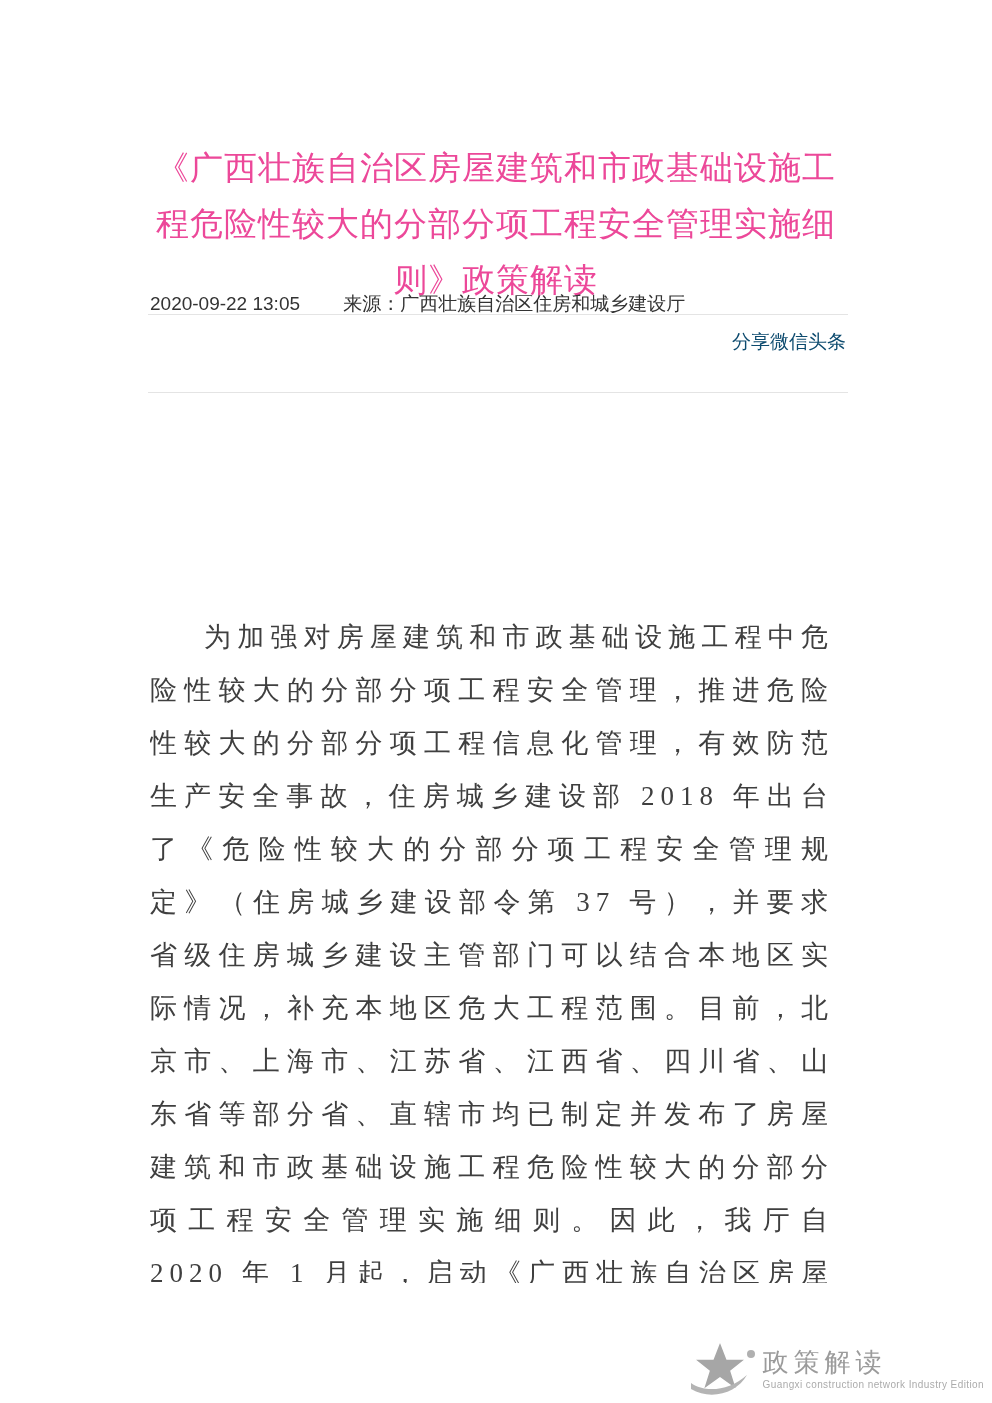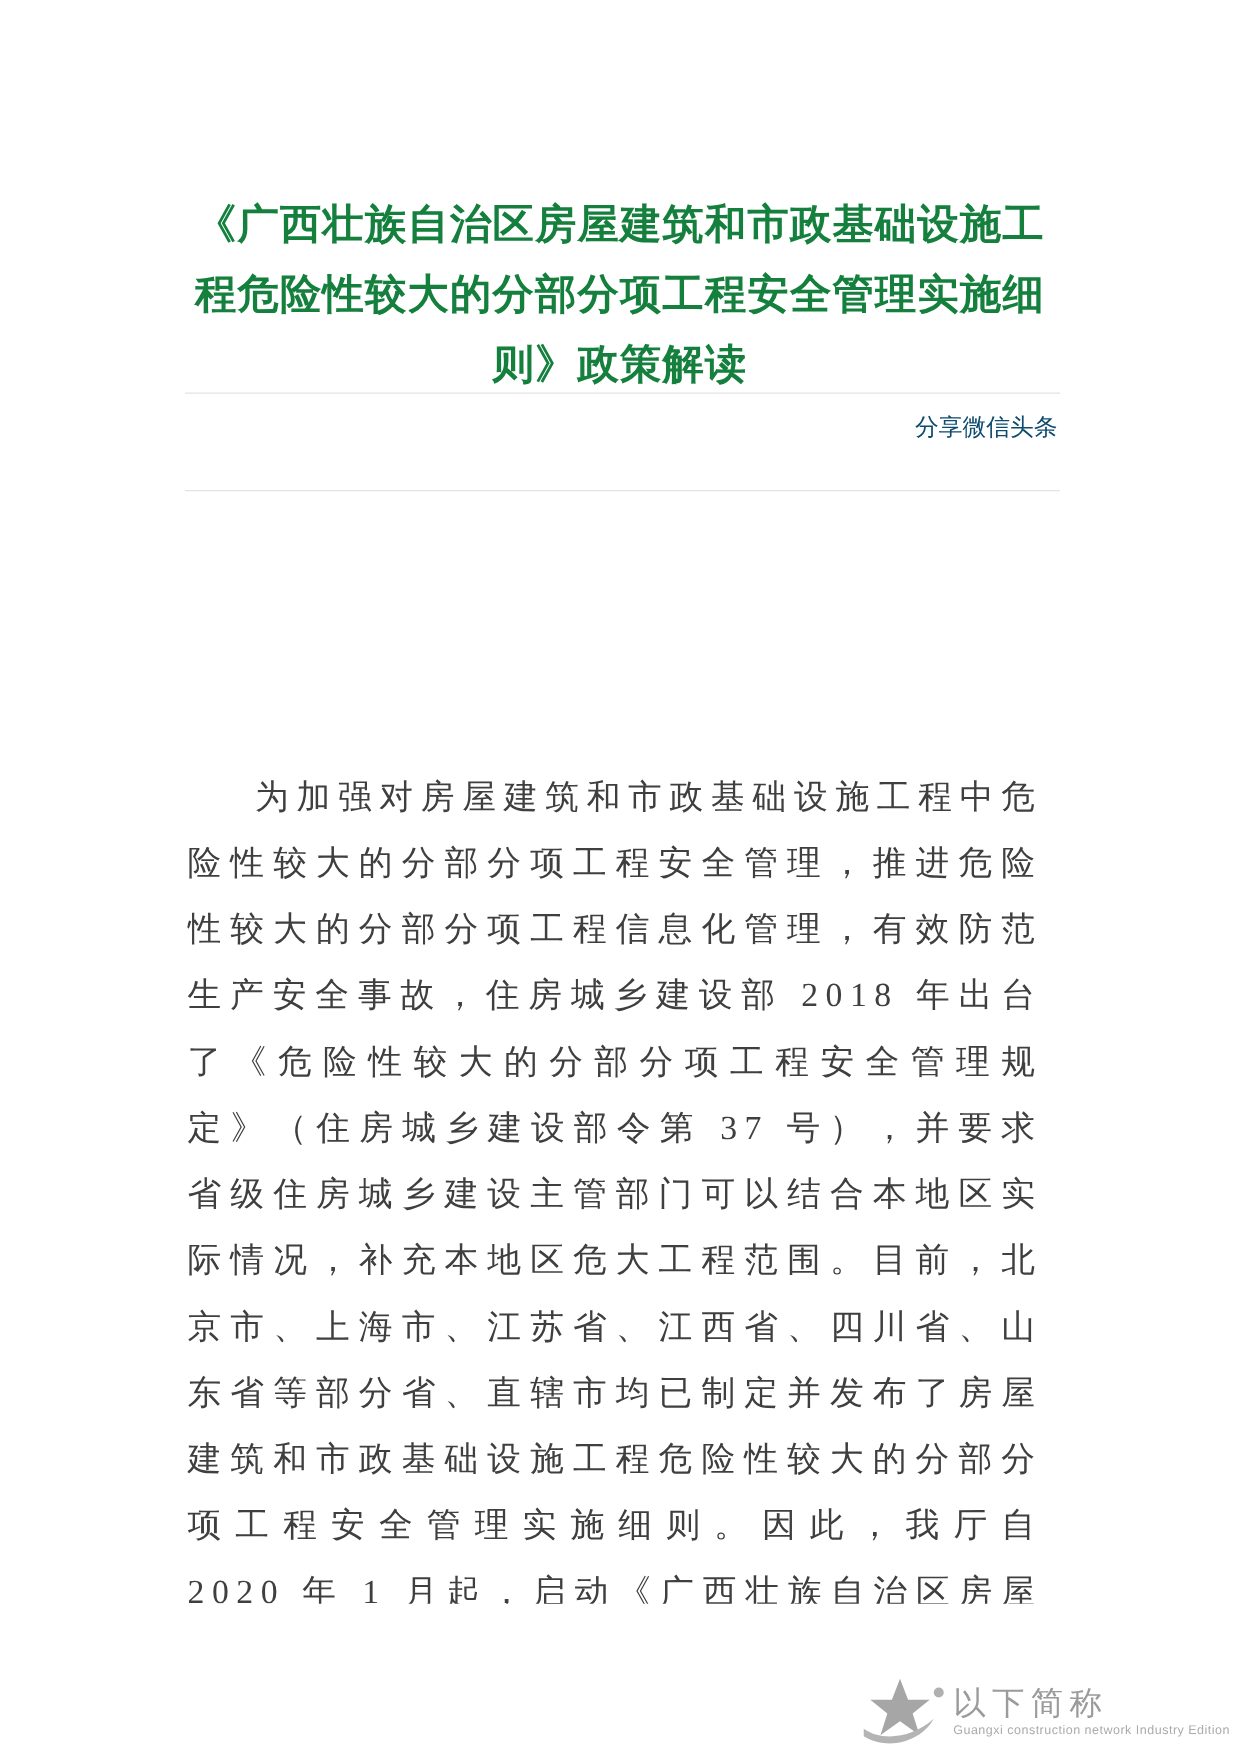--- a/index.html
+++ b/index.html
@@ -12,29 +12,29 @@
     font-family: "Liberation Sans", "DejaVu Sans", sans-serif;
   }
   .page {
     position: relative;
     width: 992px;
     height: 1403px;
     background: #ffffff;
   }
   .article-title {
     position: absolute;
-    top: 129px;
+    top: 118px;
     left: 140px;
     width: 712px;
     text-align: center;
-    font-weight: bold;
+    font-weight: normal;
     font-size: 33px;
     line-height: 56px;
     letter-spacing: 1px;
-    color: #15803d;
+    color: #ec4899;
     font-family: "Liberation Sans", "DejaVu Sans", sans-serif;
   }
   .meta-row {
     position: absolute;
     top: 291px;
     left: 150px;
     width: 698px;
     font-size: 19px;
     color: #333333;
     white-space: nowrap;
@@ -119,38 +119,42 @@
     white-space: nowrap;
   }
 </style>
 </head>
 <body>
 
 <div class="page">
 
   <h1 class="article-title">《广西壮族自治区房屋建筑和市政基础设施工程危险性较大的分部分项工程安全管理实施细则》政策解读</h1>
 
+  <div class="meta-row">
+    <span class="date">2020-09-22 13:05</span>
+    <span class="source">来源：广西壮族自治区住房和城乡建设厅</span>
+  </div>
 
   <div class="divider divider-1"></div>
 
   <div class="share-row">
     <span class="static">分享</span><span>微信</span><span>头条</span>
   </div>
 
 
   <div class="divider divider-2"></div>
 
 
   <p class="body-paragraph">为加强对房屋建筑和市政基础设施工程中危险性较大的分部分项工程安全管理，推进危险性较大的分部分项工程信息化管理，有效防范生产安全事故，住房城乡建设部 2018 年出台了《危险性较大的分部分项工程安全管理规定》（住房城乡建设部令第 37 号），并要求省级住房城乡建设主管部门可以结合本地区实际情况，补充本地区危大工程范围。目前，北京市、上海市、江苏省、江西省、四川省、山东省等部分省、直辖市均已制定并发布了房屋建筑和市政基础设施工程危险性较大的分部分项工程安全管理实施细则。因此，我厅自 2020 年 1 月起，启动《广西壮族自治区房屋建筑和市政基础设施工程危险性较大的分部分项工程安全管理实施细则》（以下简称《实施细则》）的编制工作。2020 年 3 月 23 日，我厅发文征求各相关厅局</p>
 
   <div class="watermark">
     <svg class="wm-star" viewBox="0 0 78 58" aria-hidden="true">
       <path d="M39 2 L46 20 L65 20 L50 32 L56 51 L39 39 L22 51 L28 32 L13 20 L32 20 Z" fill="#a6a6a6" stroke="#ffffff" stroke-width="1.5"></path>
       <path d="M10 44 C 24 54, 48 52, 66 36 C 56 54, 30 62, 10 50 Z" fill="#b4b4b4"></path>
       <circle cx="70" cy="15" r="4" fill="#b0b0b0"></circle>
     </svg>
     <div class="wm-text">
-      <div class="wm-name">以下简称</div>
+      <div class="wm-name">政策解读</div>
       <div class="wm-tagline">Guangxi construction network Industry Edition</div>
     </div>
   </div>
 
 </div>
 
 </body></html>

